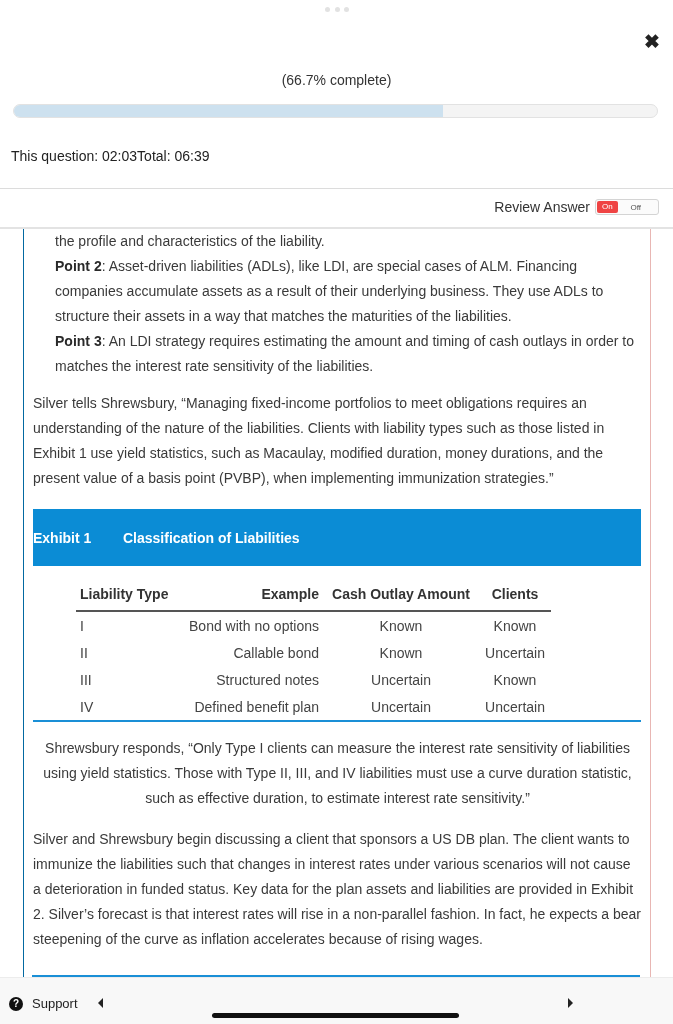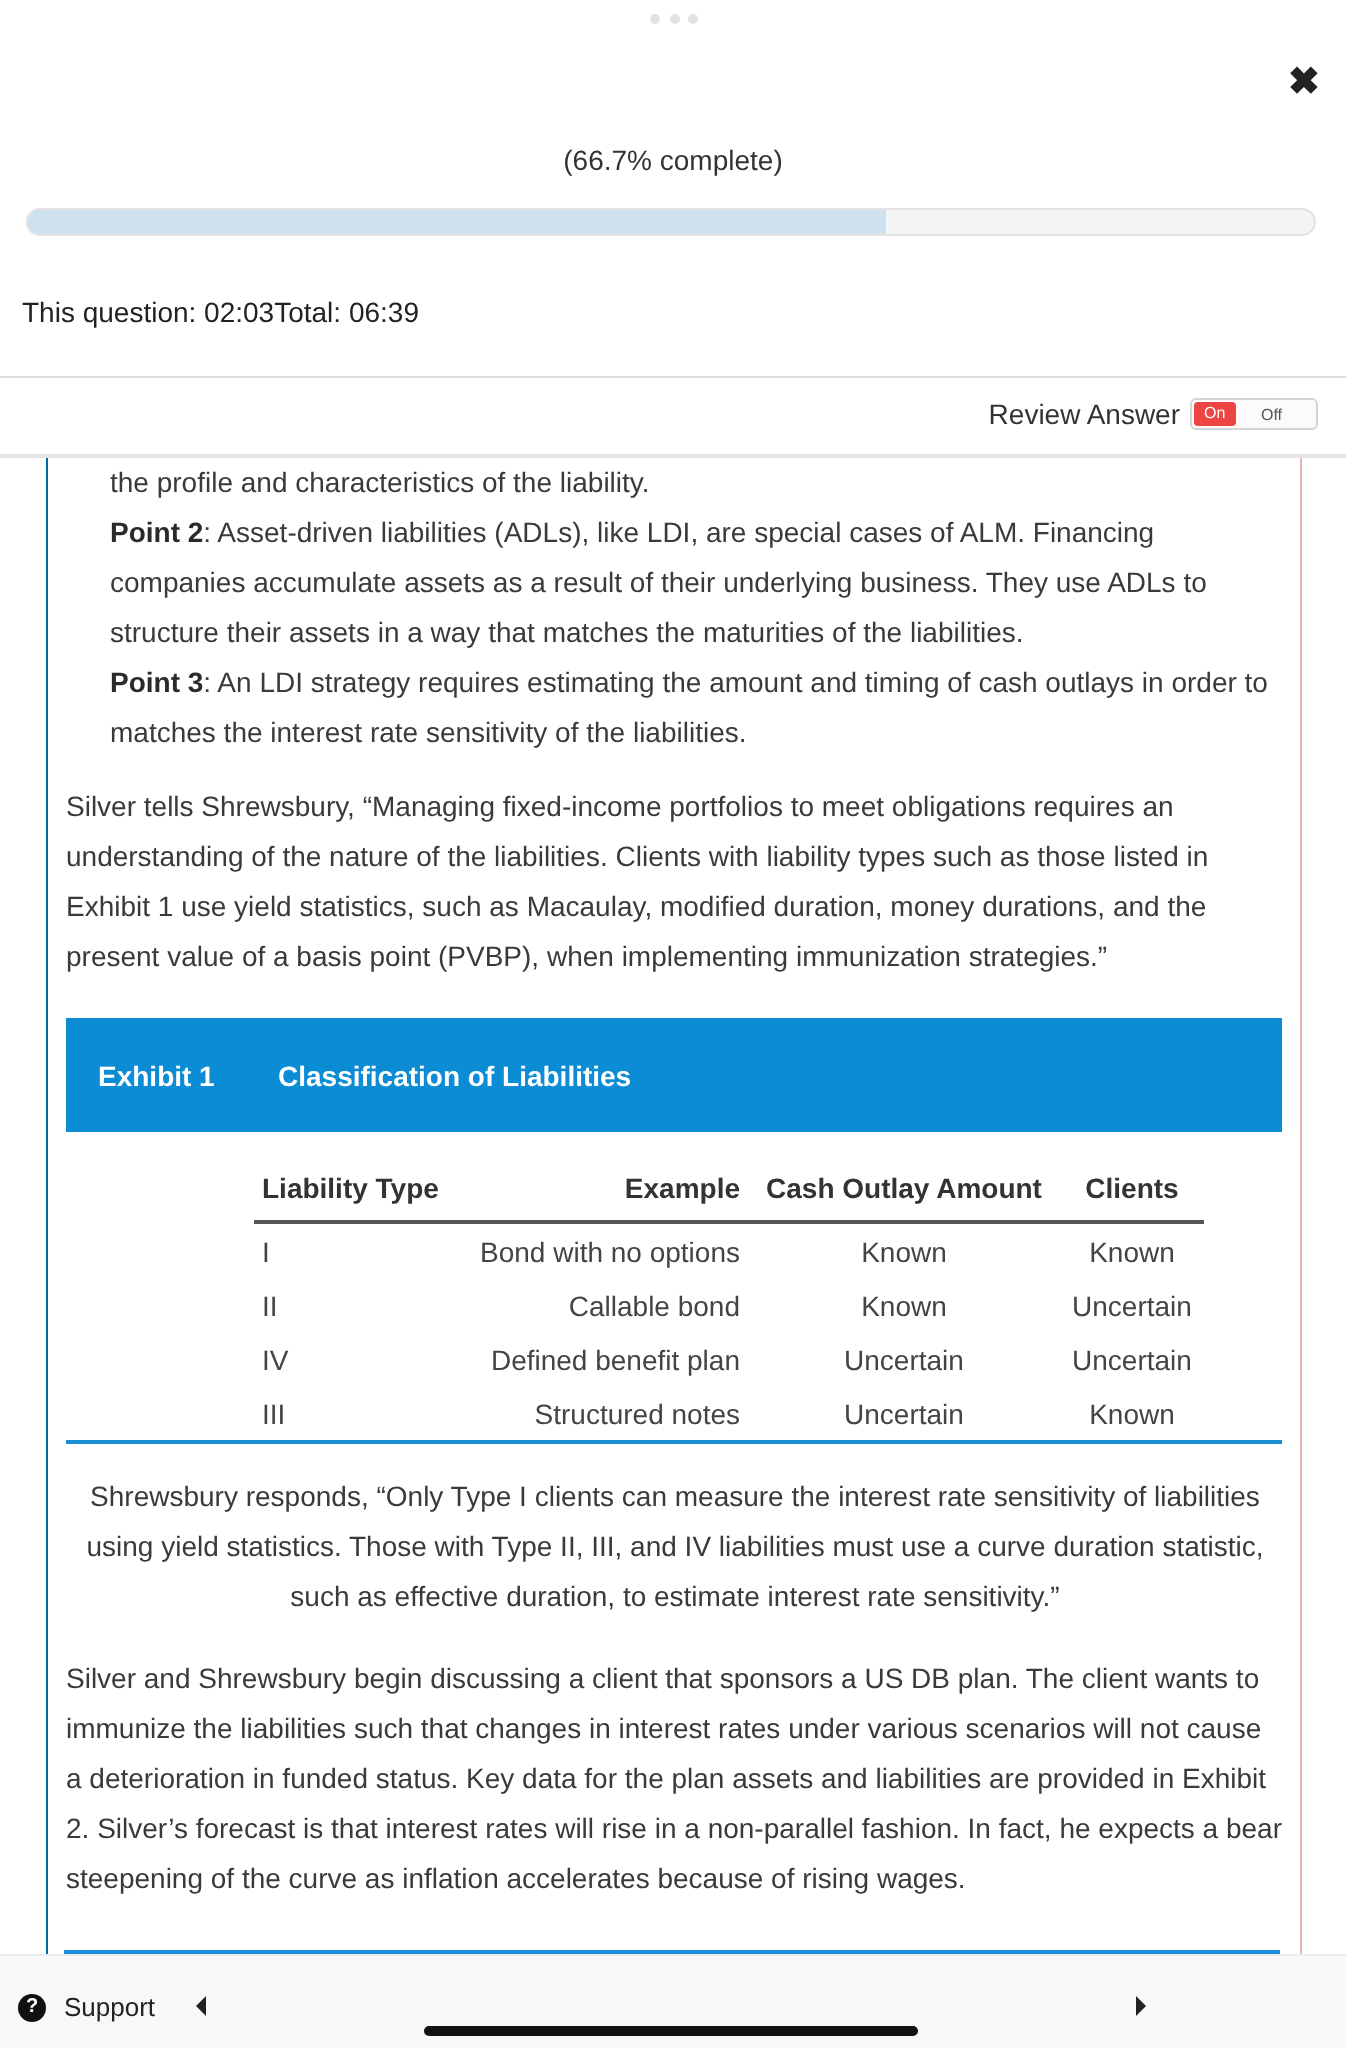--- a/index.html
+++ b/index.html
@@ -57,24 +57,24 @@
   }
   .content p { margin: 0; font-size: 14px; line-height: 25px; color: #3a3a3a; }
   .indent { padding-left: 31px; padding-right: 8px; }
   .para { padding-left: 9px; padding-right: 8px; }
   .content b { color: #2a2a2a; }
 
   .exhibit-head {
     margin: 0 9px 0 9px; height: 57px; background: #0b8cd5;
     display: flex; align-items: center; color: #fff; font-weight: bold; font-size: 14px;
   }
-  .exhibit-head .num { margin-left: 16px; width: 90px; }
+  .exhibit-head .num { width: 90px; }
 
   table.liab {
-    margin-left: 103px; border-collapse: collapse; font-size: 14px; color: #444;
+    margin-left: 52px; border-collapse: collapse; font-size: 14px; color: #444;
   }
   table.liab th {
     font-weight: bold; color: #333; padding: 0 4px 5px 4px; height: 22px;
     border-bottom: 2px solid #555; white-space: nowrap;
   }
   table.liab td { height: 27px; padding: 0 4px; white-space: nowrap; }
   .c1 { text-align: left; width: 96px; }
   .c2 { text-align: right; width: 135px; }
   .c3 { text-align: center; width: 148px; }
   .c4 { text-align: center; width: 64px; }
@@ -173,30 +173,30 @@
         <td class="c3">Known</td>
         <td class="c4">Known</td>
       </tr>
       <tr>
         <td class="c1">II</td>
         <td class="c2">Callable bond</td>
         <td class="c3">Known</td>
         <td class="c4">Uncertain</td>
       </tr>
       <tr>
+        <td class="c1">III</td>
+        <td class="c2">Structured notes</td>
+        <td class="c3">Uncertain</td>
+        <td class="c4">Known</td>
+      </tr>
+      <tr>
         <td class="c1">IV</td>
         <td class="c2">Defined benefit plan</td>
         <td class="c3">Uncertain</td>
         <td class="c4">Uncertain</td>
-      </tr>
-      <tr>
-        <td class="c1">III</td>
-        <td class="c2">Structured notes</td>
-        <td class="c3">Uncertain</td>
-        <td class="c4">Known</td>
       </tr>
     </tbody>
   </table>
   <div class="exhibit-bottom"></div>
 
   <p class="para" style="margin-top:14px;text-align:center;">Shrewsbury responds, “Only Type I clients can measure the interest rate sensitivity of liabilities using yield statistics. Those with Type II, III, and IV liabilities must use a curve duration statistic, such as effective duration, to estimate interest rate sensitivity.”</p>
   <p class="para" style="margin-top:16px;">Silver and Shrewsbury begin discussing a client that sponsors a US DB plan. The client wants to immunize the liabilities such that changes in interest rates under various scenarios will not cause a deterioration in funded status. Key data for the plan assets and liabilities are provided in Exhibit 2. Silver’s forecast is that interest rates will rise in a non-parallel fashion. In fact, he expects a bear steepening of the curve as inflation accelerates because of rising wages.</p>
 </div>
 
 <div class="footer">

